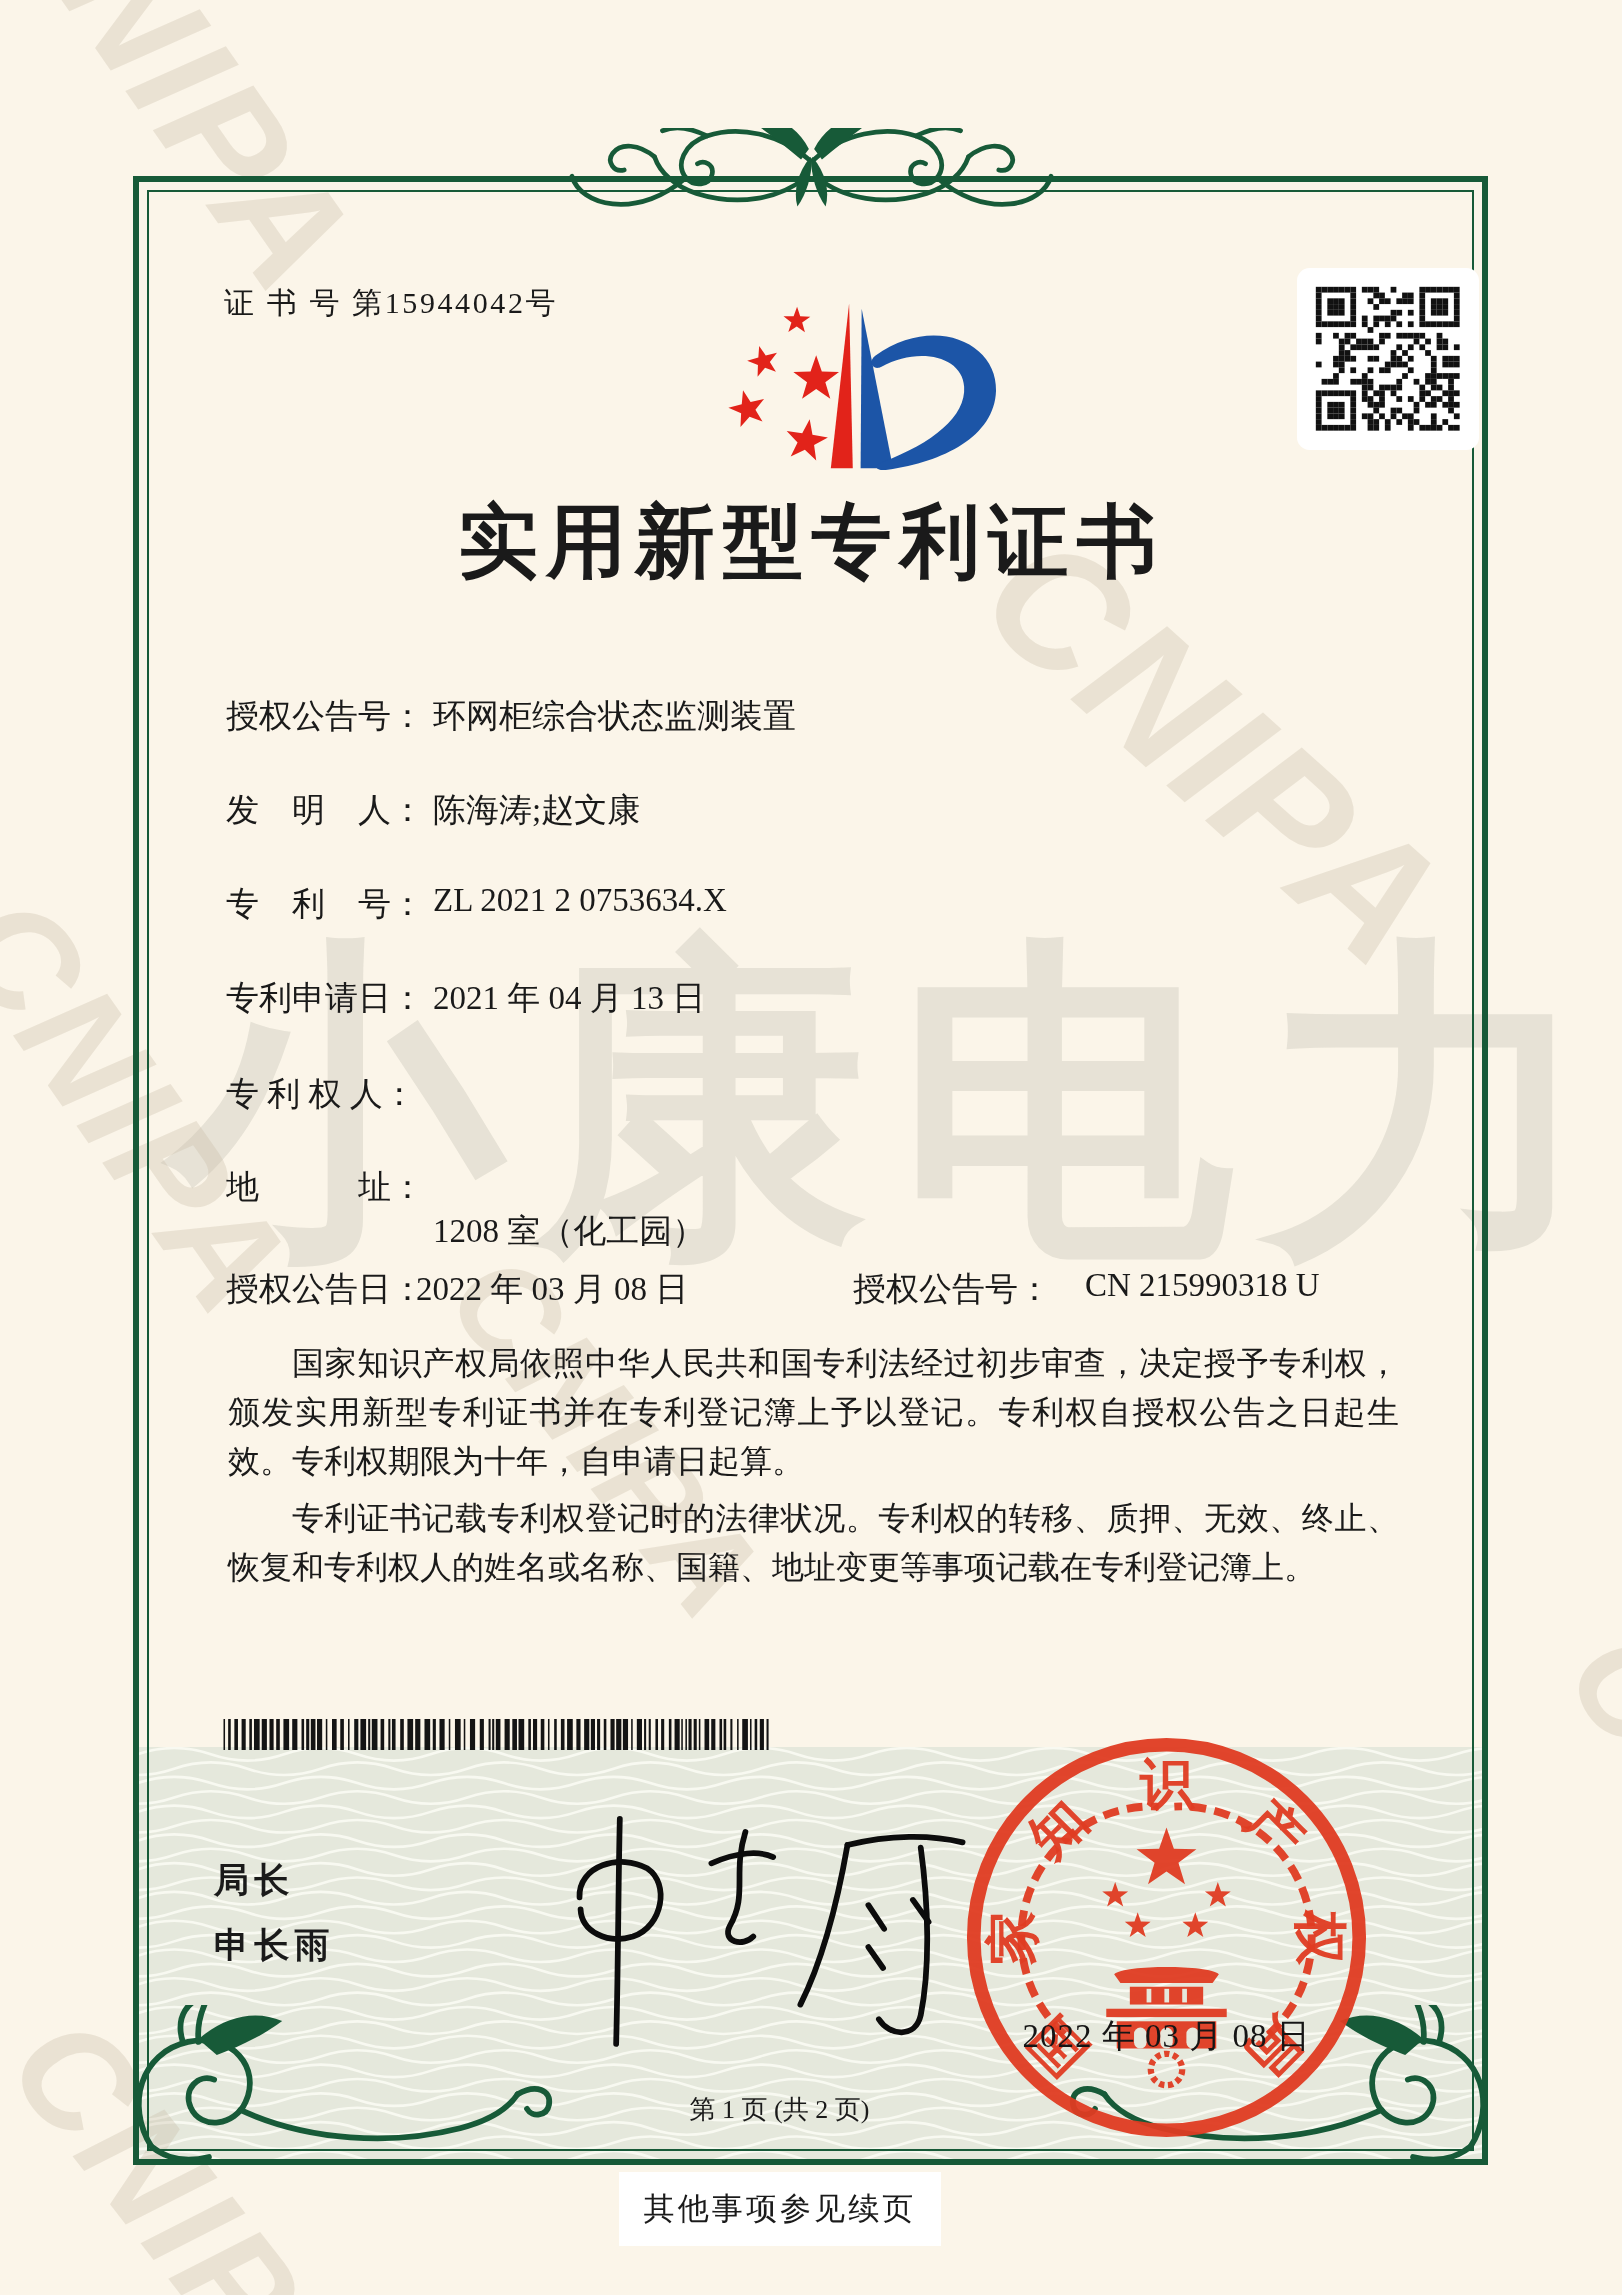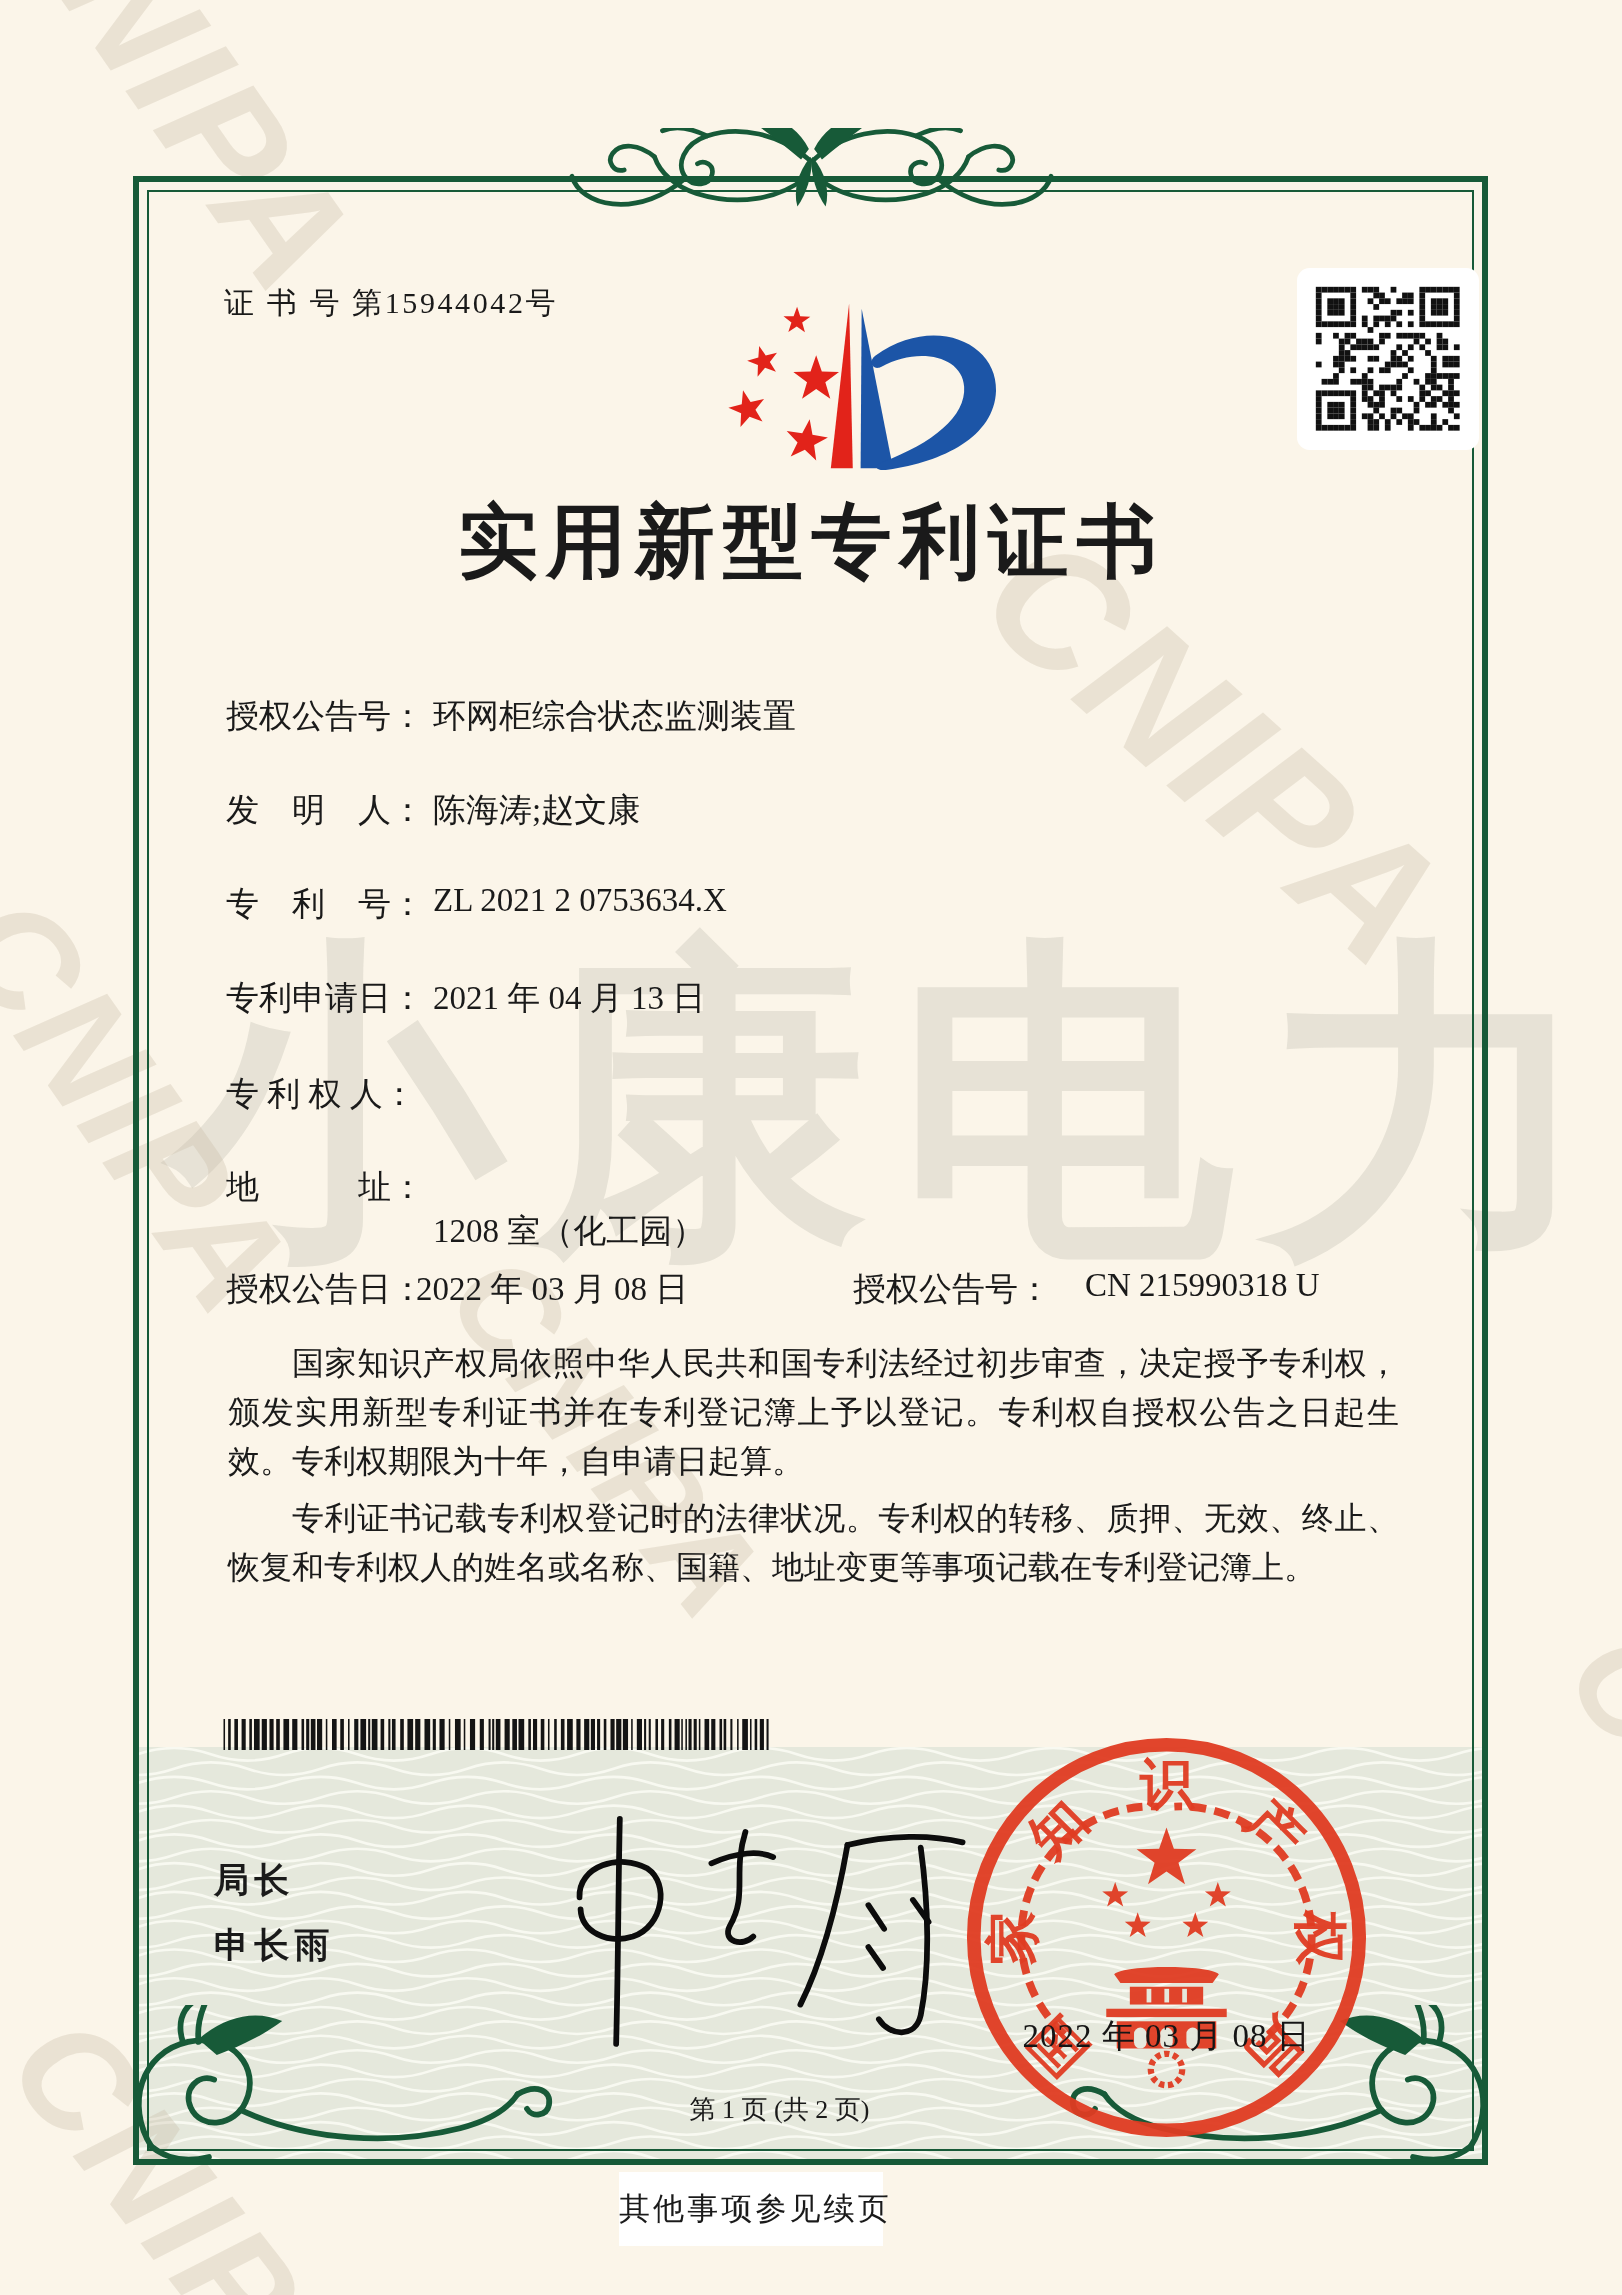--- a/index.html
+++ b/index.html
@@ -39,21 +39,21 @@
            font-family:Liberation Serif, serif;z-index:4;white-space:nowrap;}
   .signature{position:absolute;left:523px;top:1790px;z-index:5;}
   .seal-svg{position:absolute;left:957px;top:1728px;z-index:5;opacity:.95;}
   #seal-chars{position:absolute;left:957px;top:1728px;width:419px;height:419px;z-index:5;opacity:.95;}
   #seal-chars span{position:absolute;color:var(--seal-red,#e03c22);
                    font:bold 54px/58px "Liberation Serif",serif;}
   .seal-date{position:absolute;left:957px;top:2014px;width:419px;text-align:center;
              font-size:33px;letter-spacing:1px;color:#151515;z-index:6;white-space:nowrap;}
   .footer-page{position:absolute;left:617px;top:2092px;width:325px;text-align:center;
                font-size:26px;z-index:4;white-space:nowrap;}
-  .bottom-note{position:absolute;left:619px;top:2172px;width:264px;height:74px;
+  .bottom-note{position:absolute;left:619px;top:2172px;width:322px;height:74px;
                background:#ffffff;z-index:4;text-align:center;line-height:74px;
                font-size:31px;letter-spacing:3.1px;white-space:nowrap;}
 </style>
 </head>
 <body>
 
 <div class="page">
 
   <div class="waveband">
     <svg id="waves" width="1349" height="417" viewBox="0 0 2576 797">

